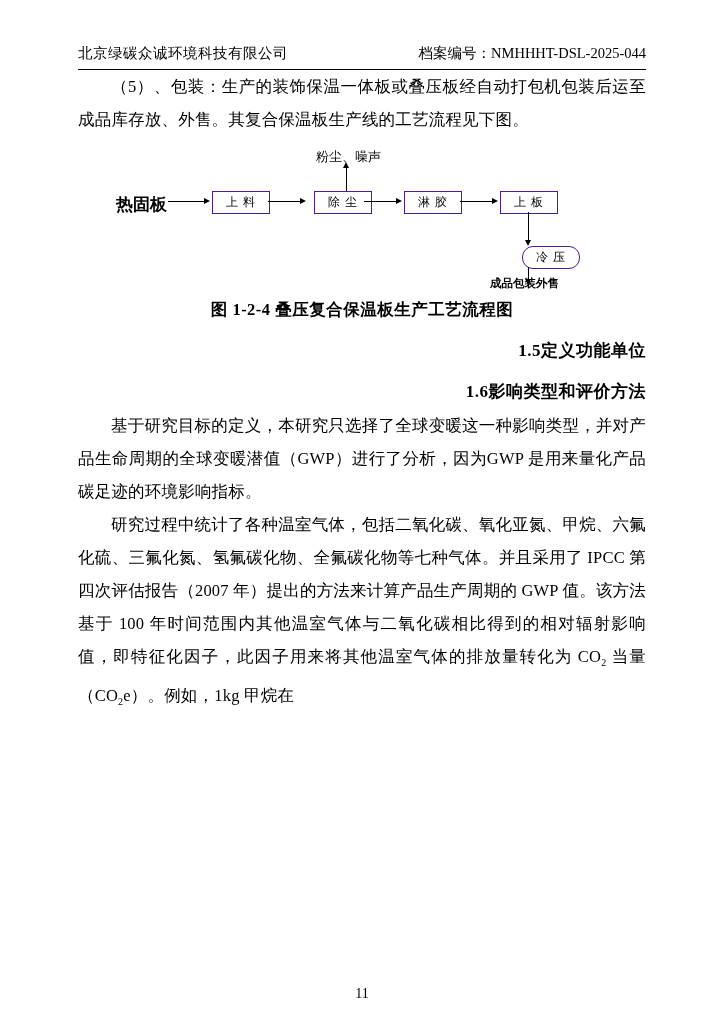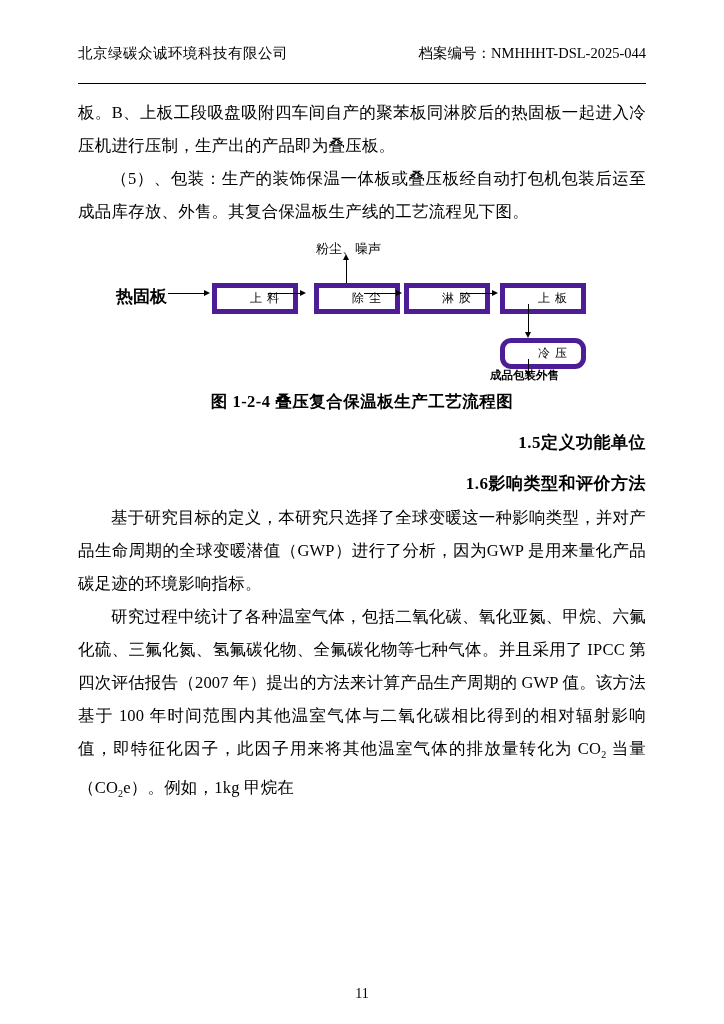--- a/index.html
+++ b/index.html
@@ -24,21 +24,21 @@
     right: 78px;
     top: 44px;
     bottom: 30px;
   }
   
   .header {
     display: flex;
     justify-content: space-between;
     align-items: baseline;
     font-size: 14.5px;
-    padding-bottom: 20px;
+    padding-bottom: 6px;
     border-bottom: 1.6px solid #000;
   }
   .header-left {
     font-family: "Liberation Serif", serif;
     letter-spacing: 0.5px;
   }
   .header-right {
     font-family: "Liberation Serif", serif;
     white-space: nowrap;
     margin-left: 35px;
@@ -76,30 +76,29 @@
     position: relative;
     height: 145px;
   }
   .fig-canvas {
     position: relative;
     width: 100%;
     height: 145px;
   }
   .fbox {
     position: absolute;
-    border: 5px solid #4c1d95;
+    border: 1px solid #4c1d95;
     background: #fff;
     font-size: 12px;
     display: flex;
     align-items: center;
     justify-content: center;
     letter-spacing: 1px;
     font-family: "Liberation Serif", serif;
     height: 21px;
-    padding-left: 20px;
   }
   .flabel {
     position: absolute;
     font-size: 13px;
     font-family: "Liberation Serif", serif;
     white-space: nowrap;
   }
   .fline {
     position: absolute;
     background: #000;
@@ -159,21 +158,20 @@
 <body>
 
 <div class="page">
   <div class="content">
 
     <div class="header">
       <div class="header-left">北京绿碳众诚环境科技有限公司</div>
       <div class="header-right"><span>档案编号：</span><span class="code">NMHHHT-DSL-2025-044</span></div>
     </div>
 
-    <p class="para first">板。B、上板工段吸盘吸附四车间自产的聚苯板同淋胶后的热固板一起进入冷压机进行压制，生产出的产品即为叠压板。</p>
 
     <p class="para indent">（5）、包装：生产的装饰保温一体板或叠压板经自动打包机包装后运至成品库存放、外售。其复合保温板生产线的工艺流程见下图。</p>
 
     <div class="figure">
       <div class="fig-canvas">
 
         <div class="flabel" style="left: 238px; top: 0px;">粉尘、噪声</div>
 
         <div class="fline" style="left: 268px; top: 18px; width: 1px; height: 26px;"></div>
         <div class="varrow-up" style="left: 264.5px; top: 14px;"></div>
@@ -196,21 +194,21 @@
         <div class="fbox" style="left: 326px; top: 43px; width: 56px;">淋 胶</div>
 
         <div class="fline" style="left: 382px; top: 53px; width: 32px; height: 1px;"></div>
         <div class="harrow" style="left: 414px; top: 50px;"></div>
 
         <div class="fbox" style="left: 422px; top: 43px; width: 56px;">上 板</div>
 
         <div class="fline" style="left: 450px; top: 64px; width: 1px; height: 30px;"></div>
         <div class="varrow" style="left: 446.5px; top: 92px;"></div>
 
-        <div class="fbox" style="left: 422px; top: 98px; width: 56px; border-radius: 11px;">冷 压</div>
+        <div class="fbox" style="left: 444px; top: 98px; width: 56px; border-radius: 11px;">冷 压</div>
 
         <div class="fline" style="left: 450px; top: 119px; width: 1px; height: 16px;"></div>
         <div class="varrow" style="left: 446.5px; top: 131px;"></div>
 
         <div class="flabel" style="left: 412px; top: 128px; font-weight: bold; font-size: 11.5px;">成品包装外售</div>
       </div>
     </div>
 
     <div class="fig-caption">图 1-2-4 叠压复合保温板生产工艺流程图</div>
 

